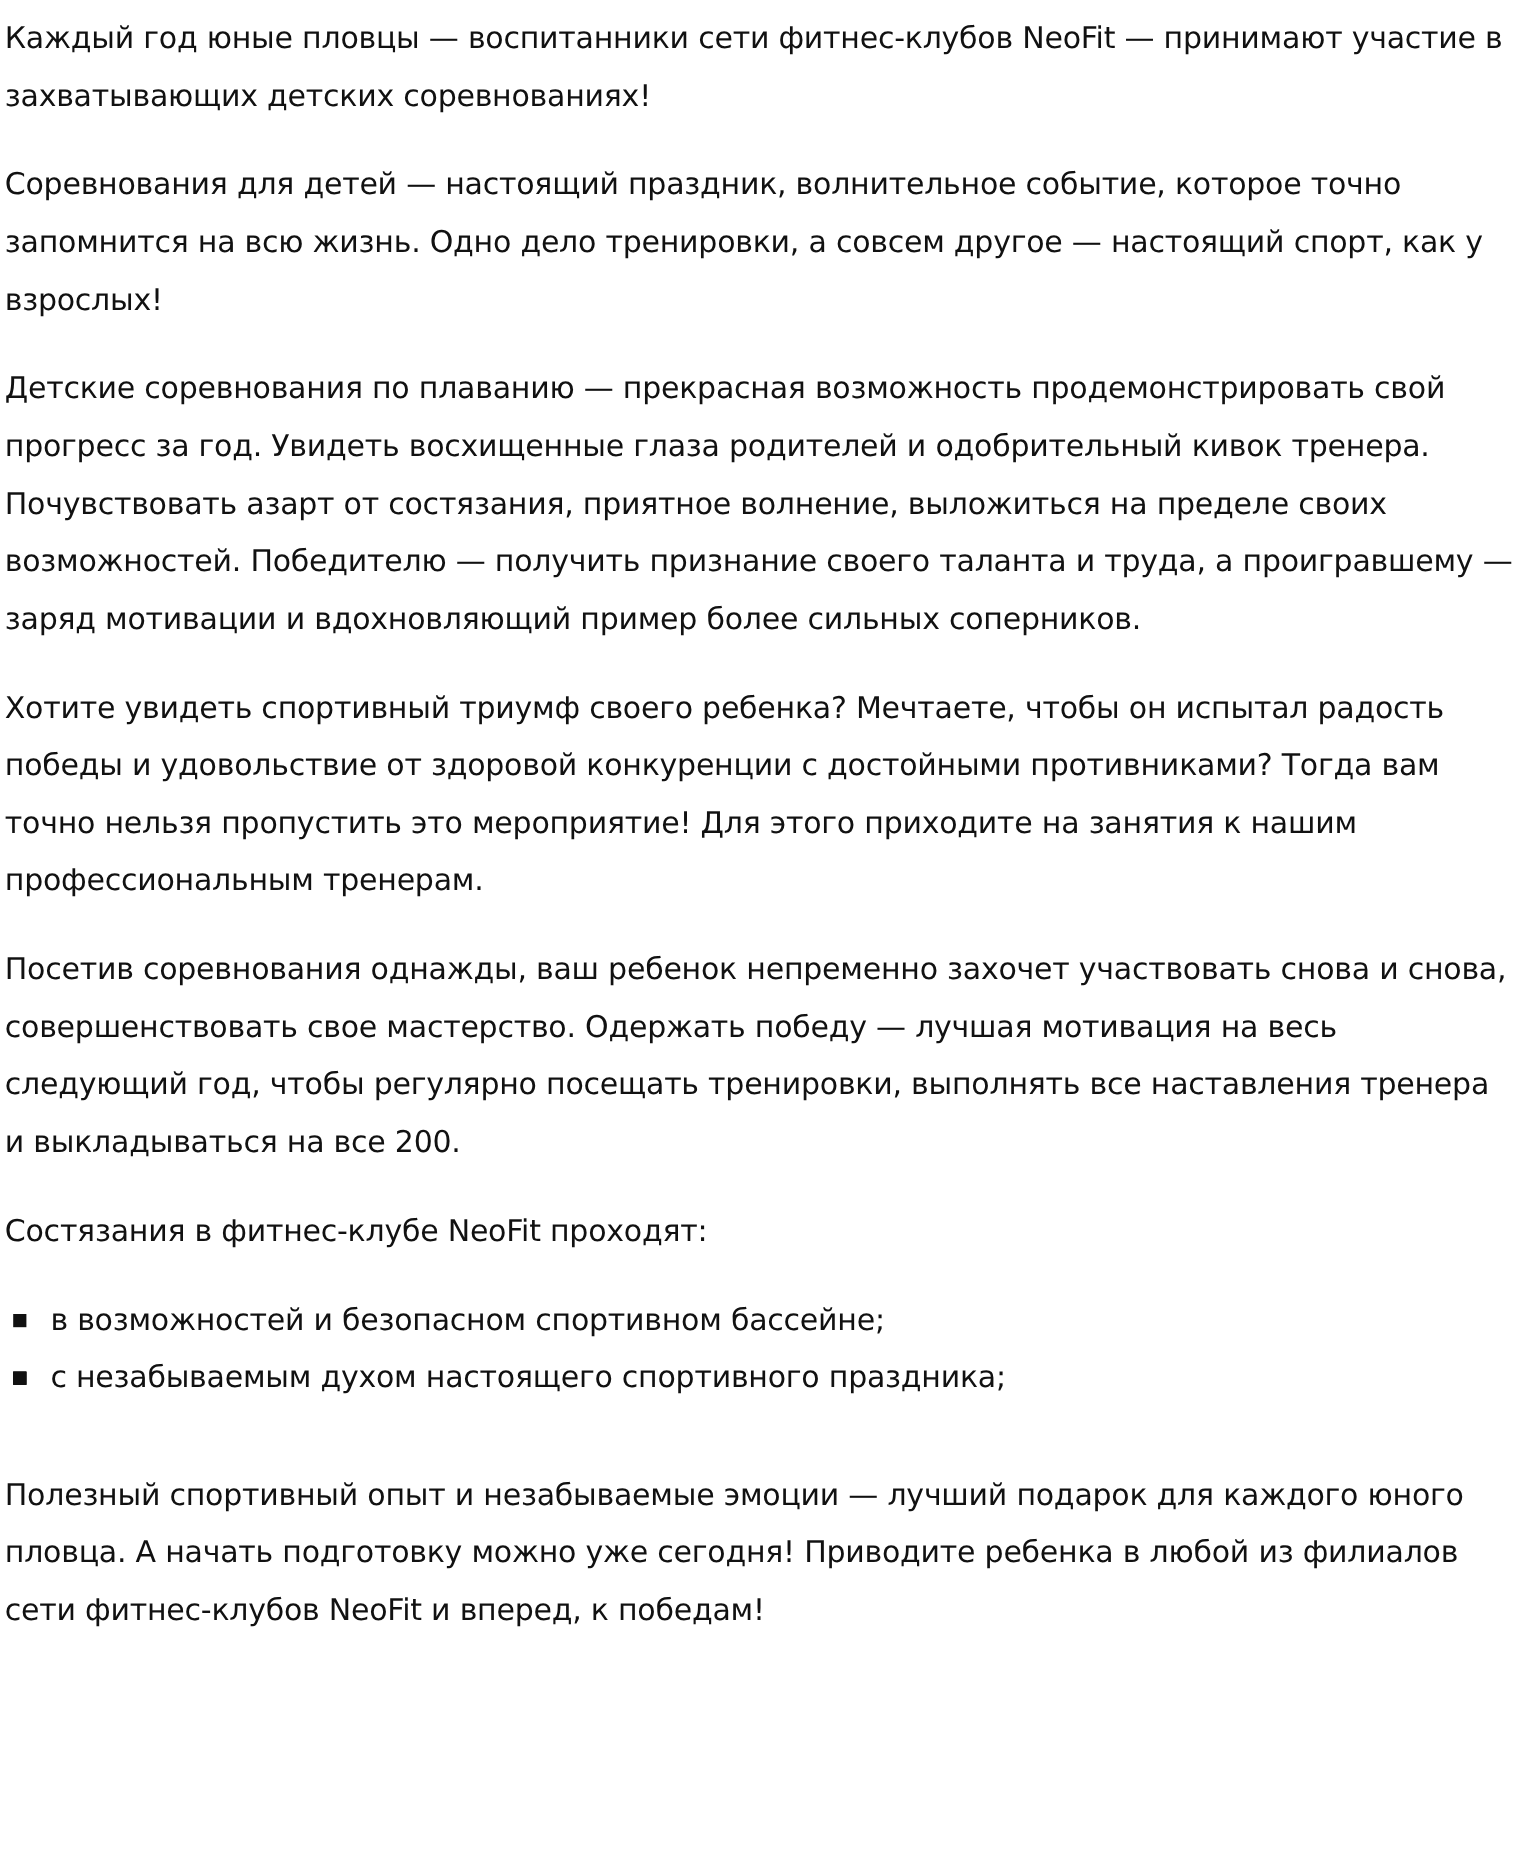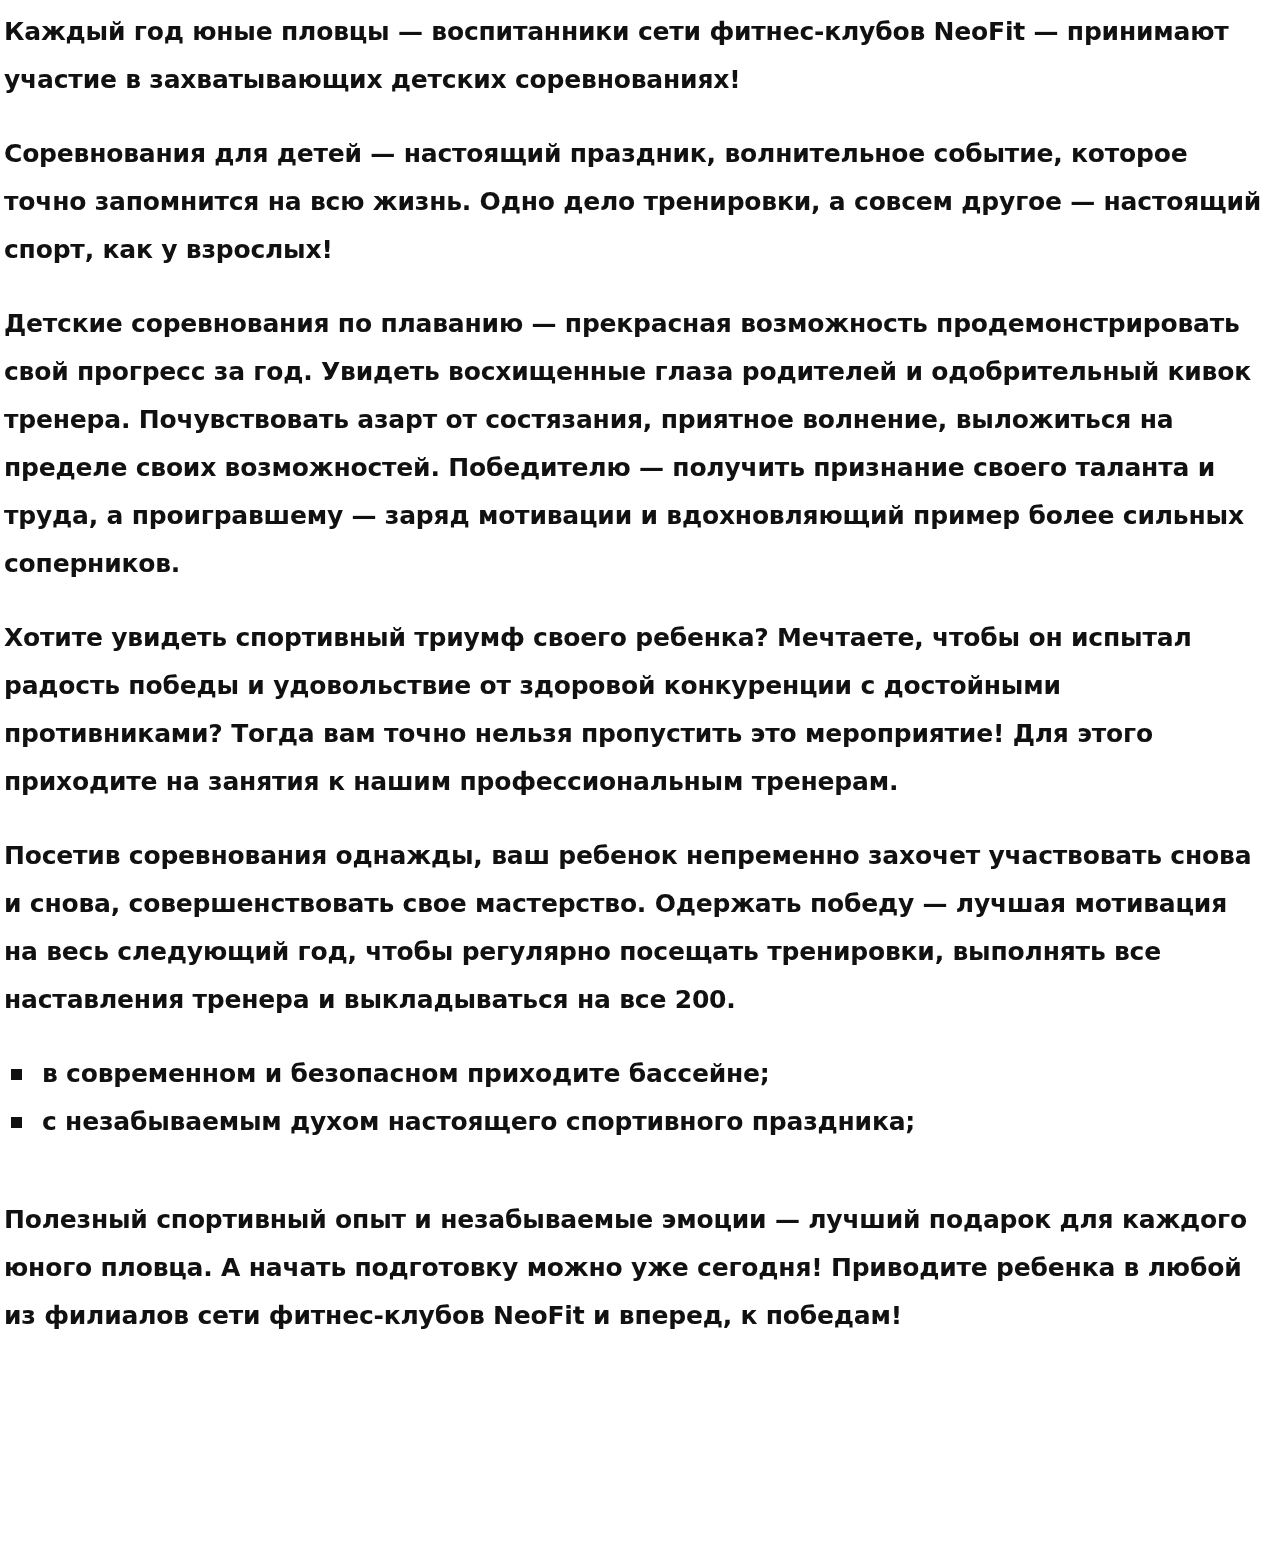--- a/index.html
+++ b/index.html
@@ -9,21 +9,20 @@
   }
   body {
     width: 1270px;
     height: 1562px;
     overflow: hidden;
     font-family: "DejaVu Sans", "Liberation Sans", sans-serif;
     color: #111111;
   }
   .article {
     padding: 8px 6px 0 4px;
-    font-weight: bold;
   }
   .para {
     font-size: 25px;
     line-height: 48px;
     margin: 0 0 26px 0;
     letter-spacing: -0.2px;
     color: #111111;
   }
   .bullet-list {
     list-style: none;
@@ -59,25 +58,26 @@
   <p class="para">Каждый год юные пловцы — воспитанники сети фитнес-клубов NeoFit — принимают участие в захватывающих детских соревнованиях!</p>
 
   <p class="para">Соревнования для детей — настоящий праздник, волнительное событие, которое точно запомнится на всю жизнь. Одно дело тренировки, а совсем другое — настоящий спорт, как у взрослых!</p>
 
   <p class="para">Детские соревнования по плаванию — прекрасная возможность продемонстрировать свой прогресс за год. Увидеть восхищенные глаза родителей и одобрительный кивок тренера. Почувствовать азарт от состязания, приятное волнение, выложиться на пределе своих возможностей. Победителю — получить признание своего таланта и труда, а проигравшему — заряд мотивации и вдохновляющий пример более сильных соперников.</p>
 
   <p class="para">Хотите увидеть спортивный триумф своего ребенка? Мечтаете, чтобы он испытал радость победы и удовольствие от здоровой конкуренции с достойными противниками? Тогда вам точно нельзя пропустить это мероприятие! Для этого приходите на занятия к нашим профессиональным тренерам.</p>
 
   <p class="para">Посетив соревнования однажды, ваш ребенок непременно захочет участвовать снова и снова, совершенствовать свое мастерство. Одержать победу — лучшая мотивация на весь следующий год, чтобы регулярно посещать тренировки, выполнять все наставления тренера и выкладываться на все 200.</p>
 
+  <p class="para">Состязания в фитнес-клубе NeoFit проходят:</p>
 
   <ul class="bullet-list">
     <li>
       <span class="bullet-square"></span>
-      <span>в современном и безопасном приходите бассейне;</span>
+      <span>в возможностей и безопасном спортивном бассейне;</span>
     </li>
     <li>
       <span class="bullet-square"></span>
     </li>
     <li>
       <span class="bullet-square"></span>
     </li>
     <li>
       <span class="bullet-square"></span>
       <span>с незабываемым духом настоящего спортивного праздника;</span>

